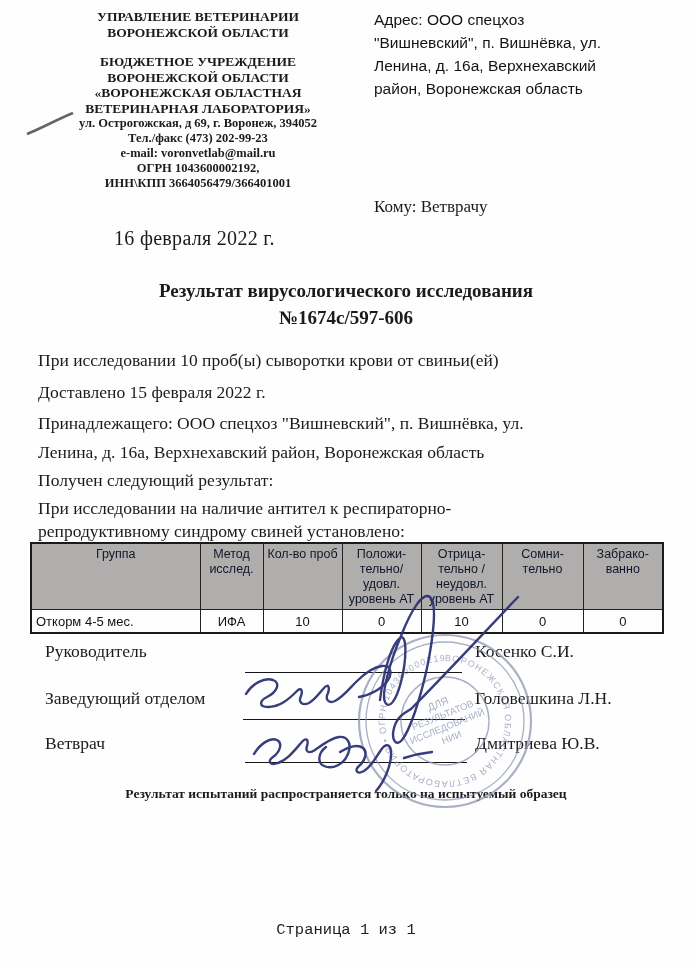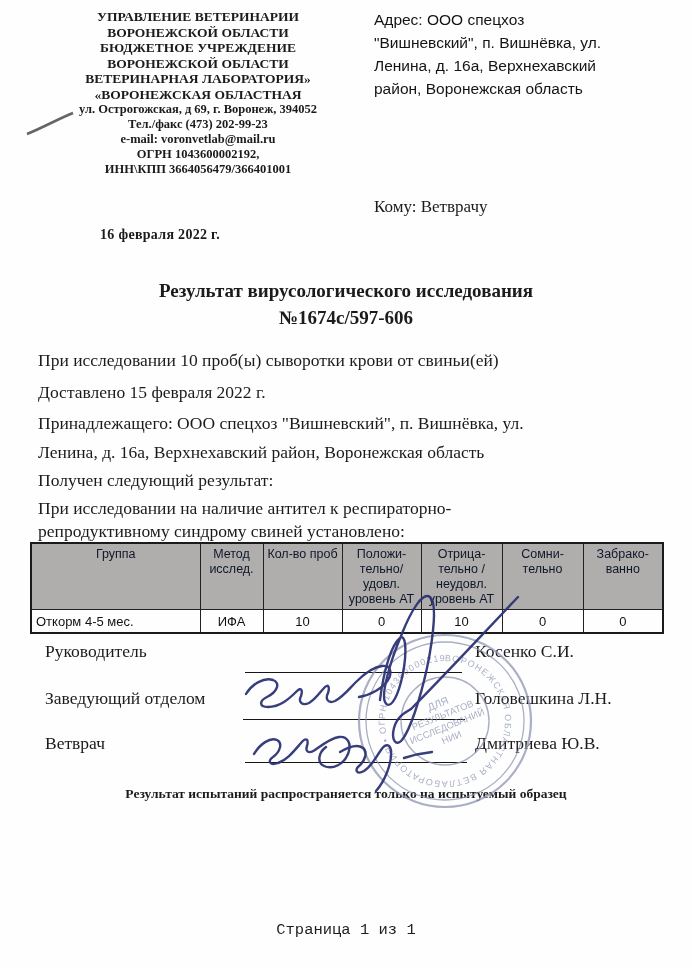--- a/index.html
+++ b/index.html
@@ -4,27 +4,27 @@
 <style>
   html,body{margin:0;padding:0;}
   body{
     width:692px;height:968px;position:relative;background:#fefefe;
     font-family:"Liberation Serif", serif;color:#1b1b1b;overflow:hidden;
   }
   .abs{position:absolute;}
   
   #hdr-left{left:28px;top:9px;width:340px;text-align:center;font-weight:bold;}
   #hdr-left .ln{font-size:13.5px;line-height:15.5px;}
-  #hdr-left .ln.gap{}
+  #hdr-left .ln.gap{margin-top:14px;}
   #hdr-left .ln.small{font-size:12.5px;line-height:15px;}
   
   #hdr-right{left:374px;top:8px;width:300px;font-family:"Liberation Sans",sans-serif;
     font-size:15.5px;line-height:23px;color:#141414;}
   #kom{left:374px;top:197px;font-size:17px;}
-  #date-line{left:100px;top:227px;font-size:14px;font-weight:bold;letter-spacing:.3px;}
+  #date-line{left:114px;top:227px;font-size:20px;font-weight:normal;letter-spacing:.3px;}
   #doc-title{left:0;top:277px;width:692px;text-align:center;font-weight:bold;font-size:19px;line-height:27px;}
   
   .bp{position:absolute;left:38px;font-size:17.5px;white-space:nowrap;}
   #p1{top:350px;}#p2{top:382px;}#p3a{top:413px;}#p3b{top:442px;}
   #p4{top:470px;}#p5a{top:498px;}#p5b{top:521px;}
   
   #results-table{position:absolute;left:30px;top:542px;width:632px;border-collapse:collapse;
     table-layout:fixed;font-family:"Liberation Sans",sans-serif;}
   #results-table th{
     background:#b0adad;border:1px solid #222;font-size:12.5px;line-height:15px;
@@ -49,22 +49,22 @@
   #ink-overlay{position:absolute;left:0;top:0;pointer-events:none;z-index:5;}
 </style>
 </head>
 <body>
 
 <div id="hdr-left" class="abs">
   <div class="ln">УПРАВЛЕНИЕ ВЕТЕРИНАРИИ</div>
   <div class="ln">ВОРОНЕЖСКОЙ ОБЛАСТИ</div>
   <div class="ln gap">БЮДЖЕТНОЕ УЧРЕЖДЕНИЕ</div>
   <div class="ln">ВОРОНЕЖСКОЙ ОБЛАСТИ</div>
+  <div class="ln">«ВОРОНЕЖСКАЯ ОБЛАСТНАЯ</div>
   <div class="ln">ВЕТЕРИНАРНАЯ ЛАБОРАТОРИЯ»</div>
-  <div class="ln">«ВОРОНЕЖСКАЯ ОБЛАСТНАЯ</div>
   <div class="ln small">ул. Острогожская, д 69, г. Воронеж, 394052</div>
   <div class="ln small">Тел./факс  (473) 202-99-23</div>
   <div class="ln small">e-mail: voronvetlab@mail.ru</div>
   <div class="ln small">ОГРН 1043600002192,</div>
   <div class="ln small">ИНН\КПП 3664056479/366401001</div>
 </div>
 
 <div id="hdr-right" class="abs">
   <div>Адрес: ООО спецхоз</div>
   <div>"Вишневский", п. Вишнёвка, ул.</div>

